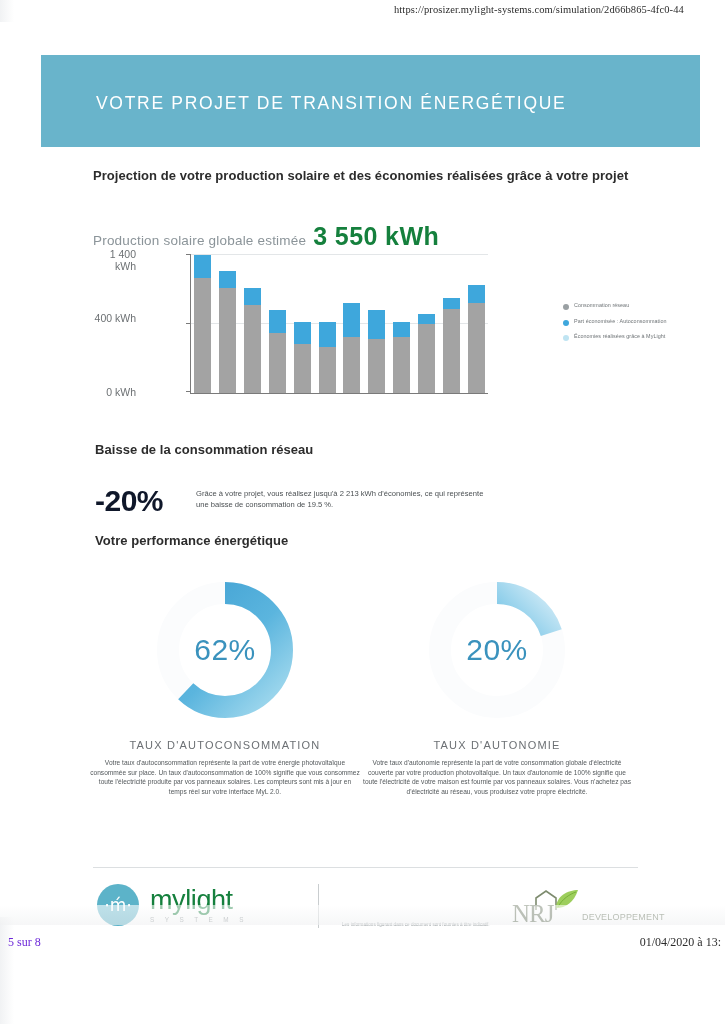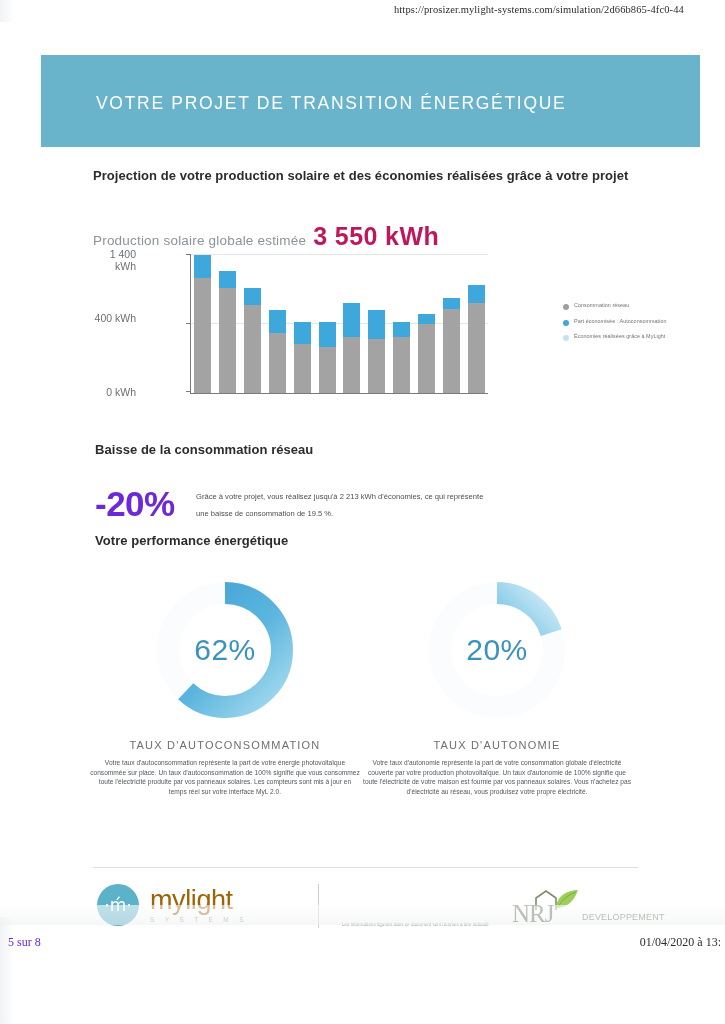--- a/index.html
+++ b/index.html
@@ -48,21 +48,21 @@
     font-weight:400;white-space:nowrap;
   }
   
   .sec-title{
     position:absolute;font-size:13px;font-weight:700;color:#2c2c2c;
     letter-spacing:.05px;white-space:nowrap;
   }
   
   .prod-row{position:absolute;left:93px;top:200px;height:28px;display:flex;align-items:baseline;}
   .prod-label{font-size:13.5px;color:#8b9499;letter-spacing:.2px;}
-  .prod-value{font-size:25px;color:#be185d;font-weight:700;margin-left:7px;letter-spacing:.4px;}
+  .prod-value{font-size:25px;color:#15803d;font-weight:700;margin-left:7px;letter-spacing:.4px;}
 
   
   .chart-wrap{position:absolute;left:140px;top:232px;width:350px;height:150px;}
   .chart-plot{
     position:absolute;left:50px;top:0;width:298px;height:140px;
     border-left:1.3px solid #7a7a7a;border-bottom:1.3px solid #7a7a7a;
     box-sizing:border-box;
   }
   .gridline{position:absolute;left:0;width:100%;height:1px;background:#e3e6e8;}
   .tick{position:absolute;left:-5px;width:5px;height:1.3px;background:#7a7a7a;}
@@ -82,25 +82,25 @@
 
   
   .legend{position:absolute;left:563px;top:280px;width:120px;}
   .leg-item{position:relative;margin-bottom:8px;padding-left:11px;}
   .leg-dot{position:absolute;left:0;top:2px;width:6px;height:6px;border-radius:50%;}
   .leg-text{font-size:5.4px;color:#6f7477;line-height:7.6px;letter-spacing:.05px;}
 
   
   .big-pct{
     position:absolute;left:95px;top:462px;
-    font-size:35px;font-weight:700;color:#6d28d9;letter-spacing:-.5px;
+    font-size:30px;font-weight:700;color:#0f172a;letter-spacing:-.5px;
   }
   .baisse-text{
     position:absolute;left:196px;top:466px;width:290px;
-    font-size:7.6px;color:#4a4f52;line-height:17px;
+    font-size:7.6px;color:#4a4f52;line-height:11px;
   }
 
   
   .donut-block{position:absolute;width:290px;}
   .donut{position:relative;width:150px;height:150px;margin:0 auto;}
   .donut svg{display:block;}
   .donut-val{
     position:absolute;left:0;top:0;width:150px;height:150px;
     display:flex;align-items:center;justify-content:center;
     font-size:30px;color:#3a92bd;font-weight:400;letter-spacing:.5px;
@@ -120,21 +120,21 @@
   .ml-circle{
     width:42px;height:42px;border-radius:50%;background:#5cb3c9;
     position:relative;flex:0 0 auto;
   }
   .ml-glyph{
     position:absolute;left:0;top:0;width:42px;height:42px;
     display:flex;align-items:center;justify-content:center;
     color:#fff;font-size:17px;font-family:"DejaVu Sans", sans-serif;
   }
   .ml-words{margin-left:11px;}
-  .ml-name{font-size:27px;color:#a16207;font-weight:400;letter-spacing:-.4px;line-height:27px;}
+  .ml-name{font-size:27px;color:#15803d;font-weight:400;letter-spacing:-.4px;line-height:27px;}
   .ml-sub{font-size:6.4px;color:#8d9497;letter-spacing:4.4px;margin-top:2px;}
   .vbar{position:absolute;left:318px;top:862px;width:1px;height:44px;background:#c9cdcf;}
   .legal{
     position:absolute;left:342px;top:900px;width:200px;
     font-size:4.6px;color:#9aa0a3;line-height:6px;
   }
   .logo-nrj{position:absolute;left:512px;top:866px;display:flex;align-items:flex-end;}
   .nrj-mark{position:relative;width:108px;height:40px;}
   .nrj-text{
     position:absolute;left:0;bottom:0;font-size:25px;color:#5e6b54;

